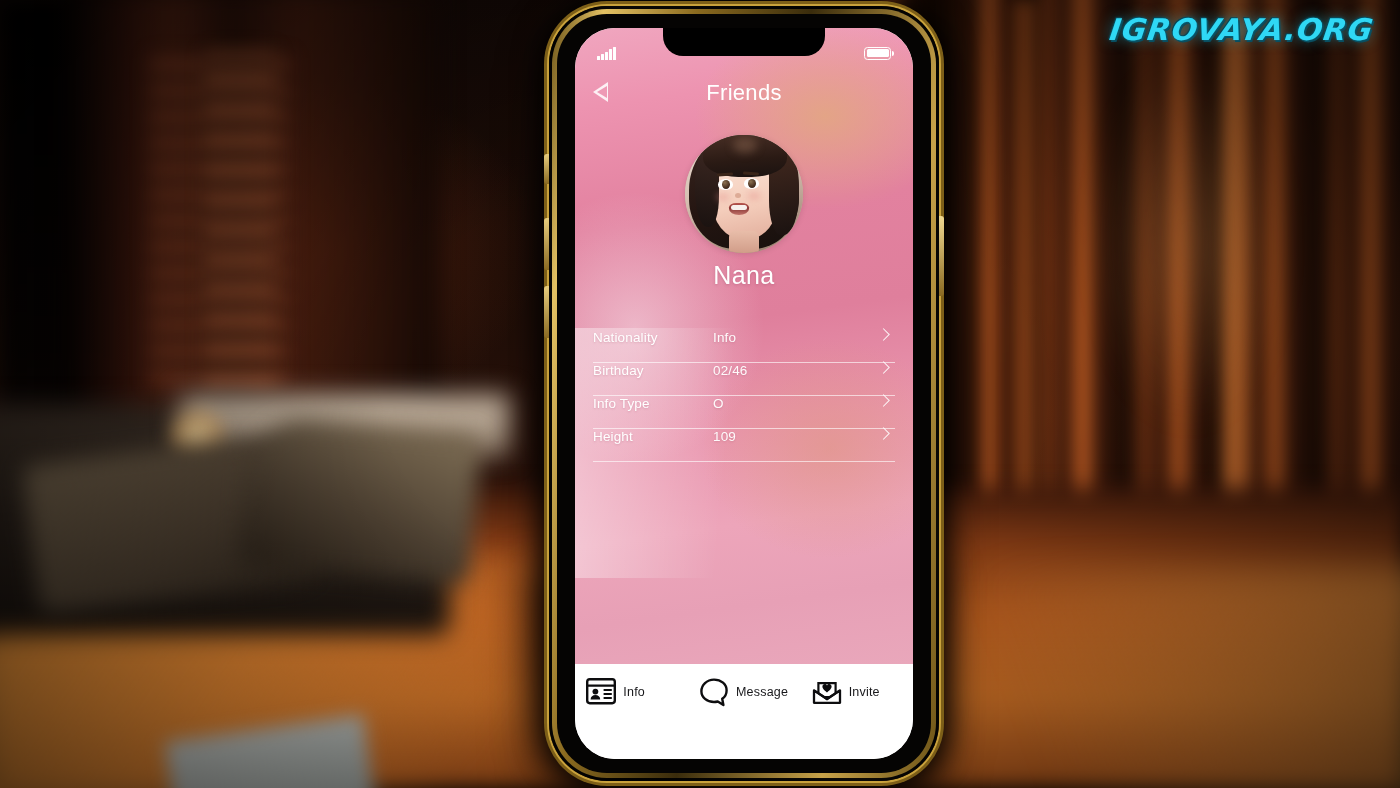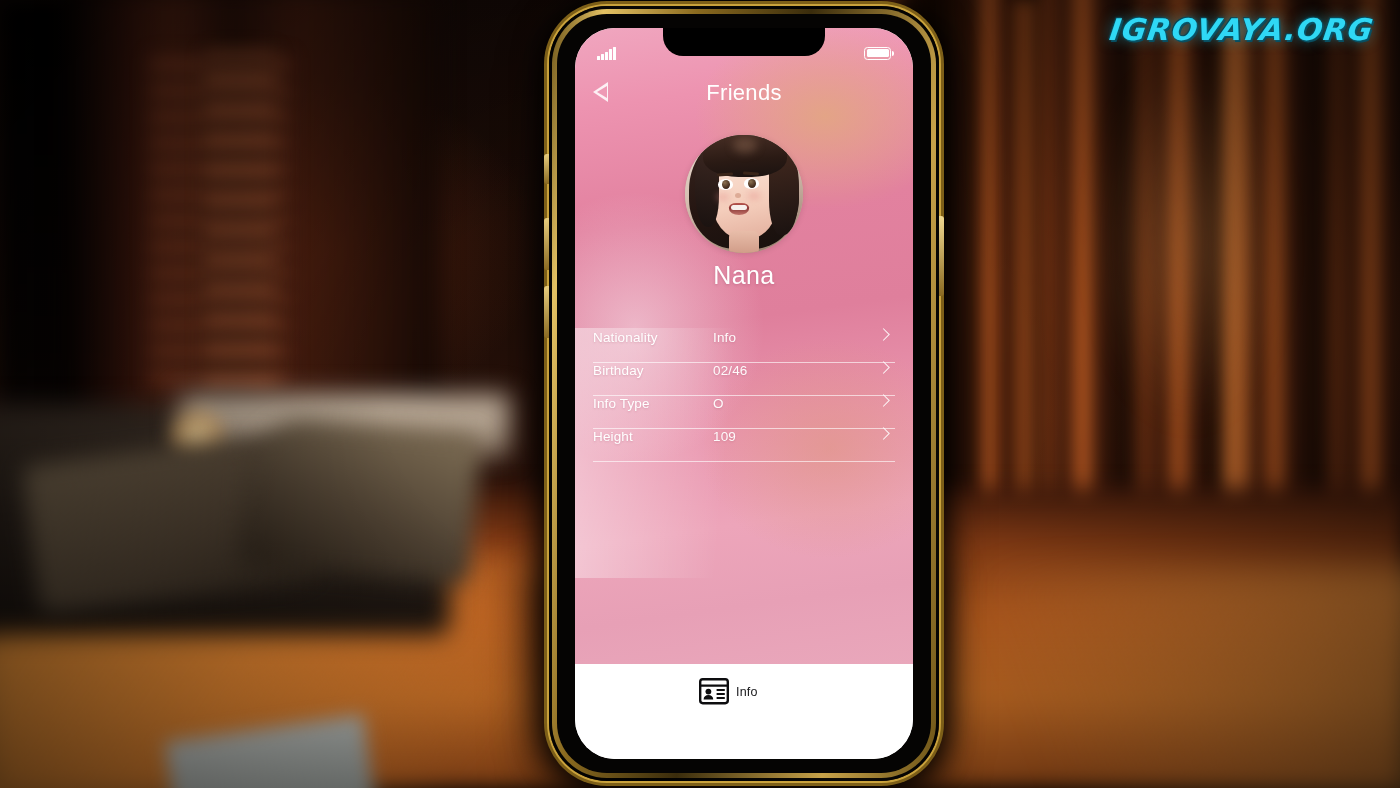--- a/index.html
+++ b/index.html
@@ -463,16 +463,31 @@
           <line x1="2.2" y1="8.6" x2="29.8" y2="8.6" stroke="#0d0d0f" stroke-width="2.2"></line>
           <circle cx="10.4" cy="14.6" r="2.9" fill="#0d0d0f"></circle>
           <path d="M5.6 22.4c0-2.7 2.1-4.3 4.8-4.3s4.8 1.6 4.8 4.3z" fill="#0d0d0f"></path>
           <line x1="18.6" y1="13" x2="26.8" y2="13" stroke="#0d0d0f" stroke-width="2.1"></line>
           <line x1="18.6" y1="17" x2="26.8" y2="17" stroke="#0d0d0f" stroke-width="2.1"></line>
           <line x1="18.6" y1="21" x2="26.8" y2="21" stroke="#0d0d0f" stroke-width="2.1"></line>
         </svg>
         <span class="tab-label">Info</span>
       </div>
 
-
+      <div class="tab">
+        <svg width="32" height="30" viewBox="0 0 32 30">
+          <path d="M16 2.6c7.2 0 12.6 4.7 12.6 10.8 0 3.4-1.7 6.4-4.4 8.4l1.2 6.2-5.6-3.5c-1.2.3-2.5.5-3.8.5-7.2 0-12.6-4.7-12.6-10.8S8.8 2.6 16 2.6z" fill="none" stroke="#0d0d0f" stroke-width="2.4" stroke-linejoin="round"></path>
+        </svg>
+        <span class="tab-label">Message</span>
+      </div>
+
+      <div class="tab">
+        <svg width="32" height="30" viewBox="0 0 32 30">
+          <path d="M7.4 6.2h17.2v14H7.4z" fill="#fff" stroke="#0d0d0f" stroke-width="2.2"></path>
+          <path d="M16 8.4c1.1-2.1 4.6-1.8 4.6 1.2 0 2.6-3.2 4.5-4.6 6-1.4-1.5-4.6-3.4-4.6-6 0-3 3.5-3.3 4.6-1.2z" fill="#0d0d0f"></path>
+          <path d="M3 13.4l13 8.6 13-8.6v12.4H3z" fill="#fff" stroke="#0d0d0f" stroke-width="2.3" stroke-linejoin="round"></path>
+          <path d="M3 13.4l13 8.6 13-8.6" fill="none" stroke="#0d0d0f" stroke-width="2.3" stroke-linejoin="round"></path>
+        </svg>
+        <span class="tab-label">Invite</span>
+      </div>
     </div>
   </div>
 </div>
 
 </body></html>

